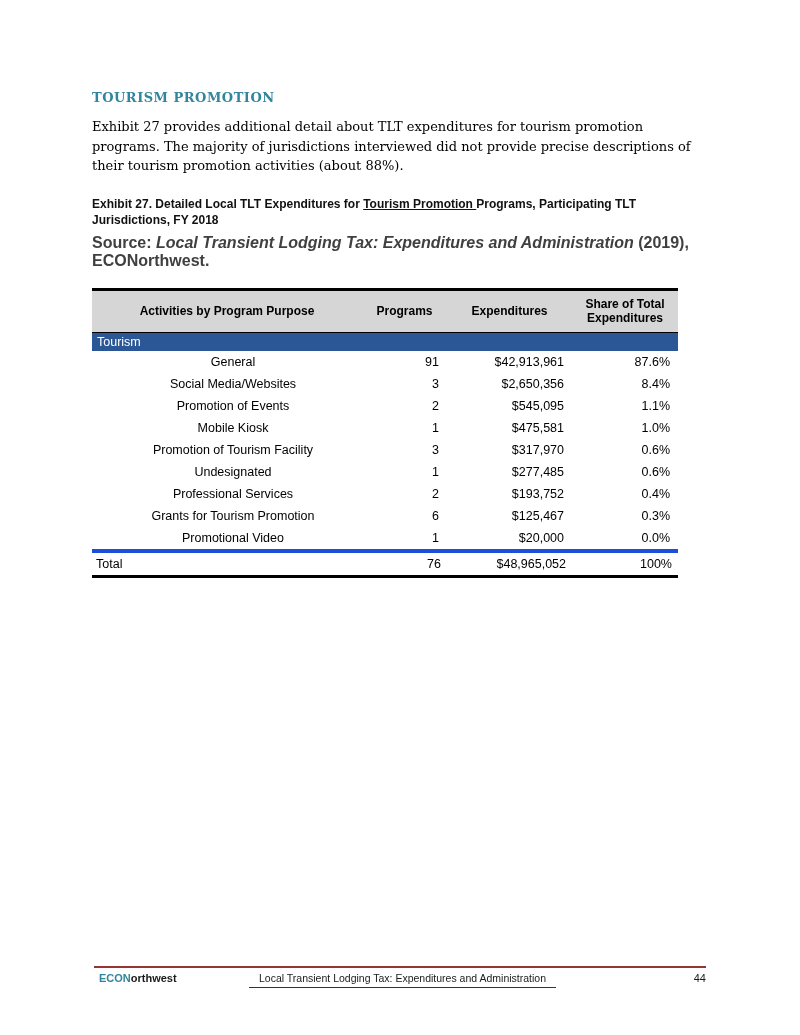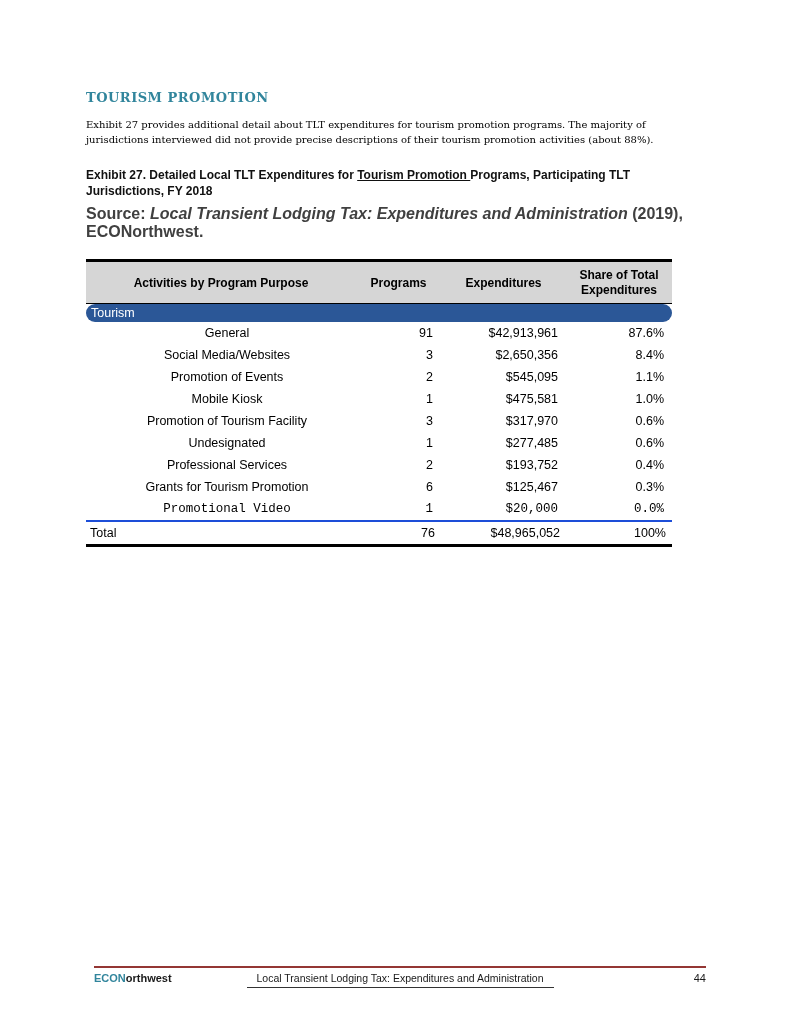--- a/index.html
+++ b/index.html
@@ -7,34 +7,34 @@
   body {
     width: 800px;
     height: 1035px;
     position: relative;
     font-family: "Liberation Sans", sans-serif;
     color: #000000;
     overflow: hidden;
   }
   .page-content {
     position: absolute;
-    left: 86px;
+    left: 92px;
     right: 94px;
     top: 90px;
   }
   .section-heading {
     font-family: "DejaVu Serif", serif;
     font-size: 13px;
     letter-spacing: 0.5px;
     color: #31859C;
     margin-bottom: 12px;
   }
   .intro-paragraph {
     font-family: "DejaVu Serif", serif;
-    font-size: 10px;
+    font-size: 13px;
     line-height: 1.5;
     color: #000000;
     margin-bottom: 20px;
     max-width: 616px;
   }
   .exhibit-title {
     font-family: "Liberation Sans", sans-serif;
     font-weight: bold;
     font-size: 12px;
     line-height: 1.35;
@@ -71,38 +71,37 @@
   }
   th.col-activity { width: 270px; }
   th.col-programs { width: 85px; }
   th.col-expenditures { width: 125px; }
   th.col-share { width: 106px; }
   tr.section-row td {
     background: #2B5797;
     color: #ffffff;
     padding: 2px 5px;
     font-size: 12.5px;
-    border-radius: 9px;
   }
   tbody td { padding: 4px 6px; }
   td.cell-activity { text-align: center; padding-left: 18px; }
   td.cell-num { text-align: right; padding-right: 8px; }
-  tbody#table-body tr:last-child td { border-bottom: 2px solid #1d4ed8; font-family: Liberation Mono, monospace; }
+  tbody#table-body tr:last-child td { border-bottom: 4px solid #1d4ed8; }
   tr.total-row td { border-bottom: 3px solid #000000; padding: 4px 6px; }
   tr.total-row td.total-label { padding-left: 4px; }
   .page-footer {
     position: absolute;
     left: 94px;
     right: 94px;
     top: 966px;
     border-top: 2px solid #943634;
     padding-top: 4px;
     display: flex;
     align-items: flex-start;
-    justify-content: space-between;
+    justify-content: flex-end;
     font-size: 10.5px;
   }
   .footer-brand { font-weight: bold; font-size: 11px; color: #1a1a1a; width: 150px; }
   .footer-brand .brand-accent { color: #31859C; }
   .footer-center {
     font-size: 10.5px;
     color: #1a1a1a;
     text-align: center;
     padding: 0 10px 3px 10px;
     border-bottom: 1px solid #333333;

